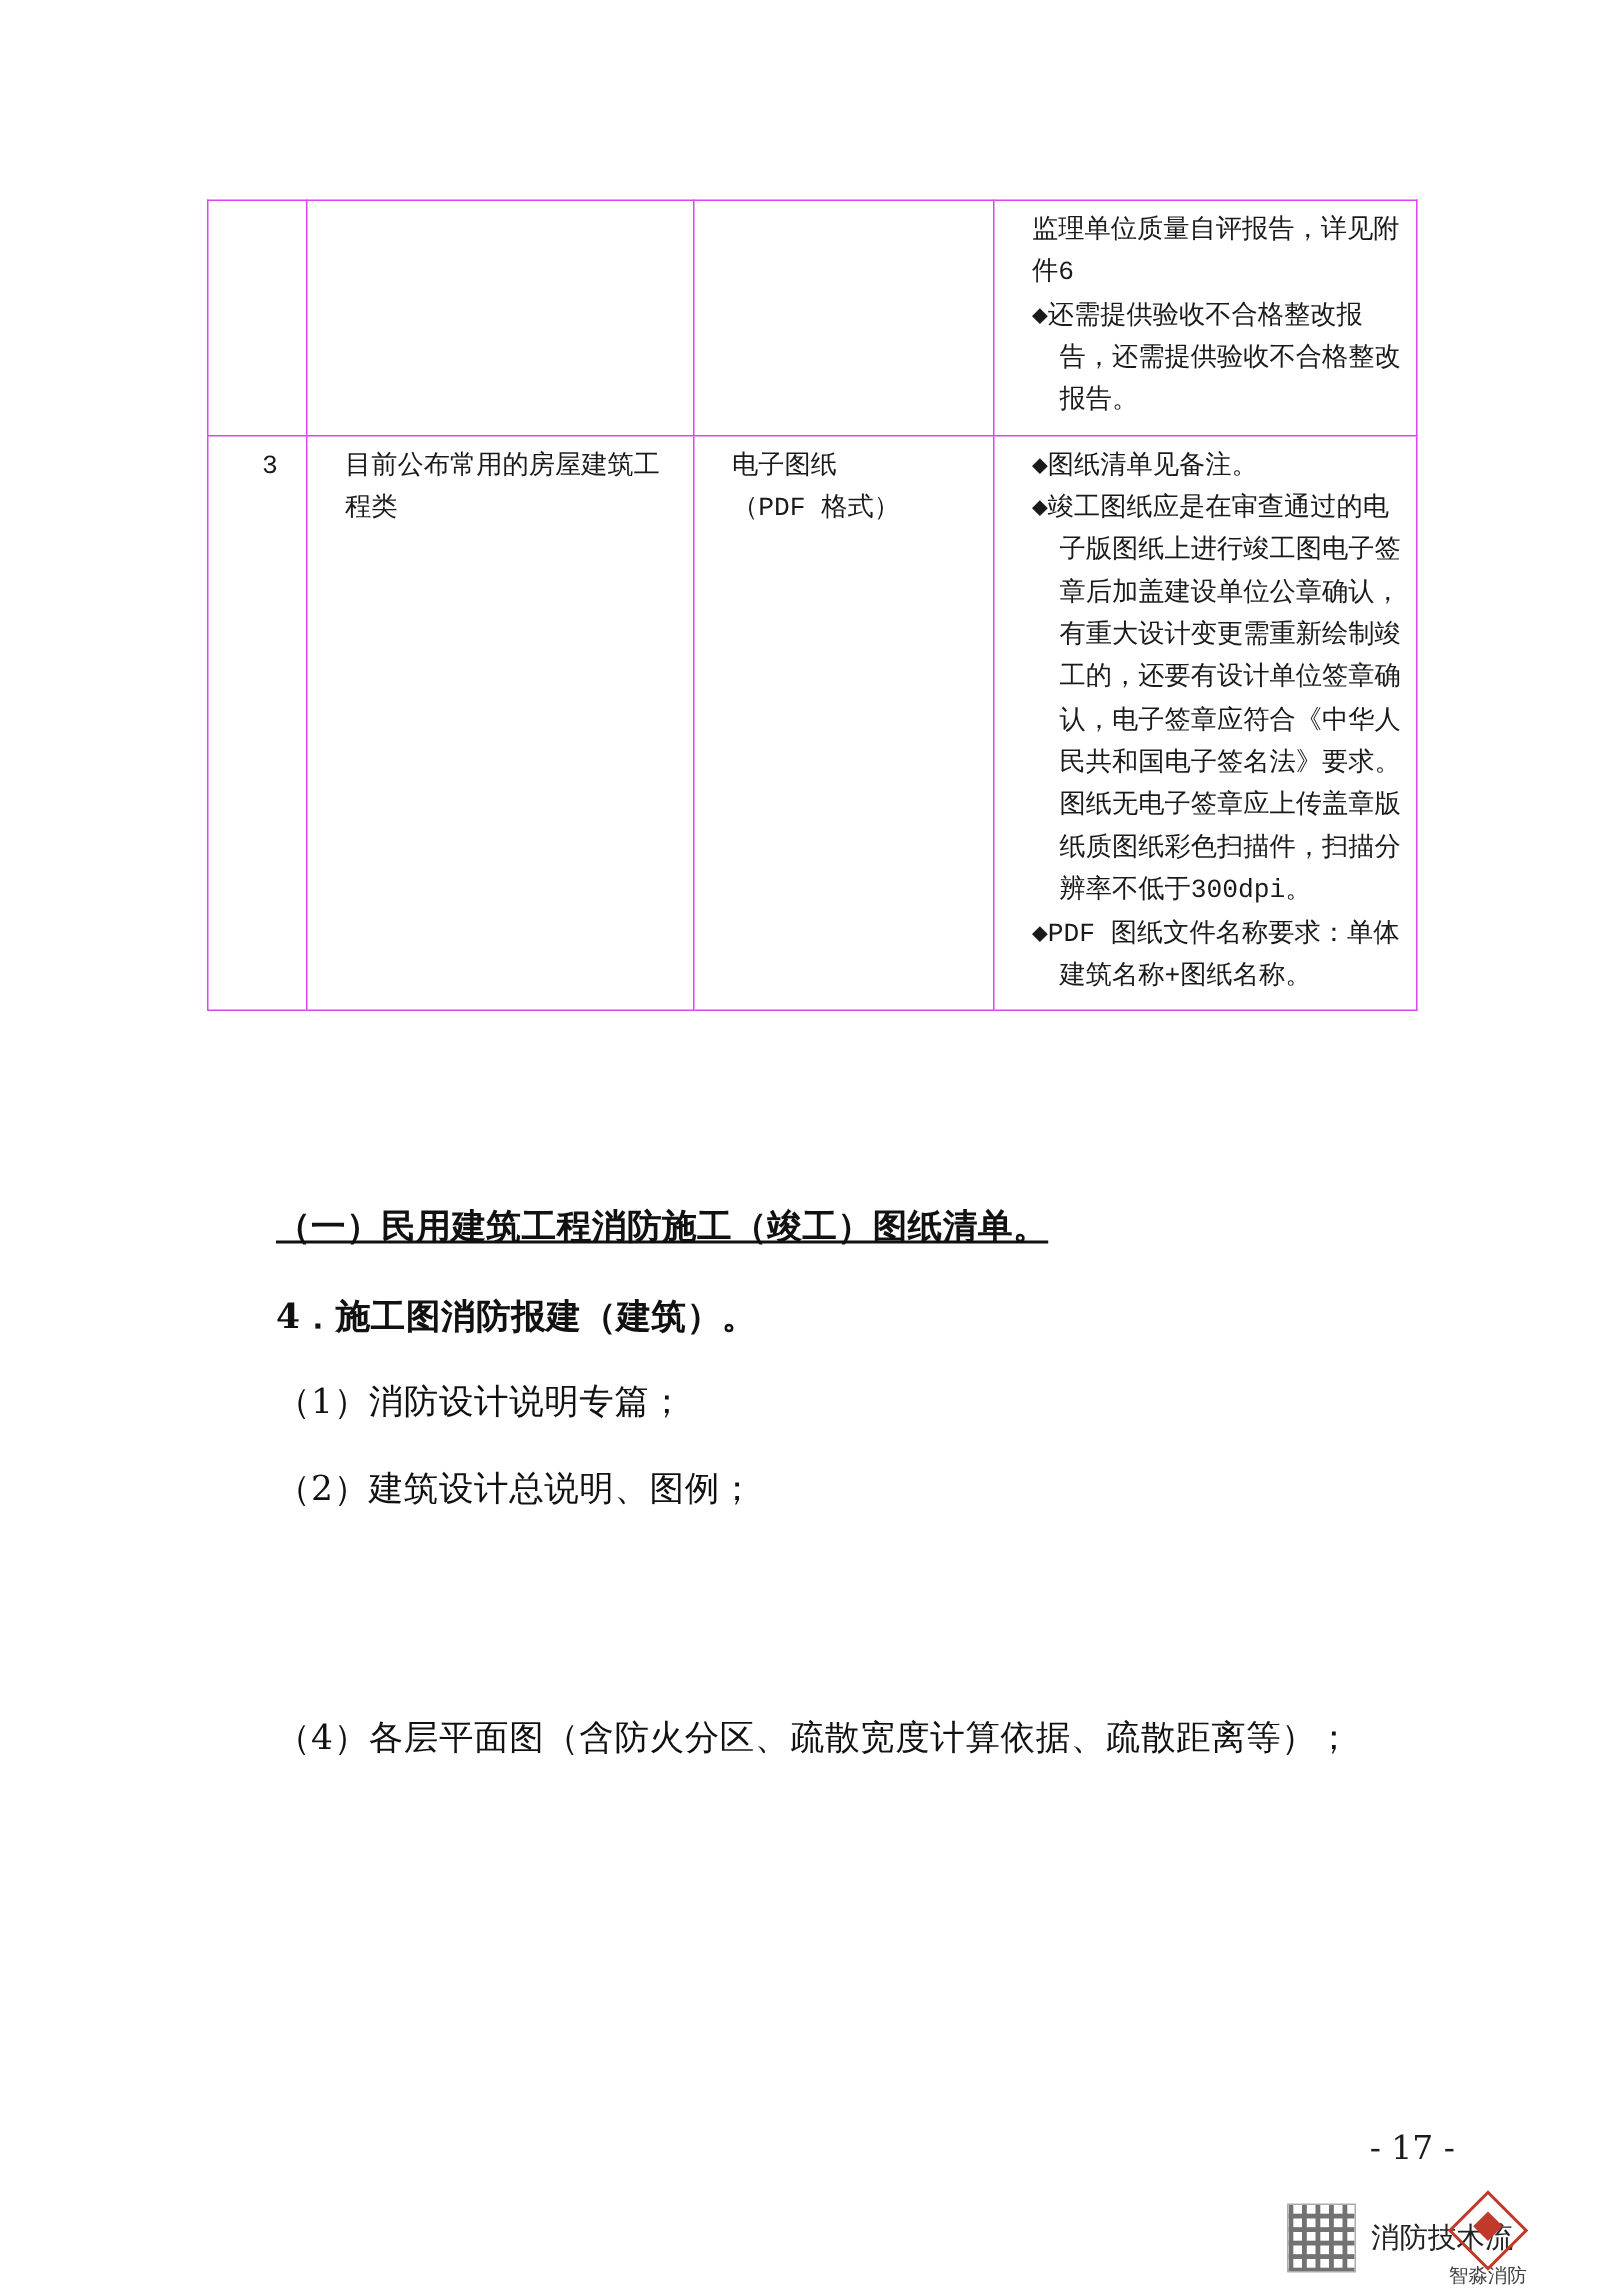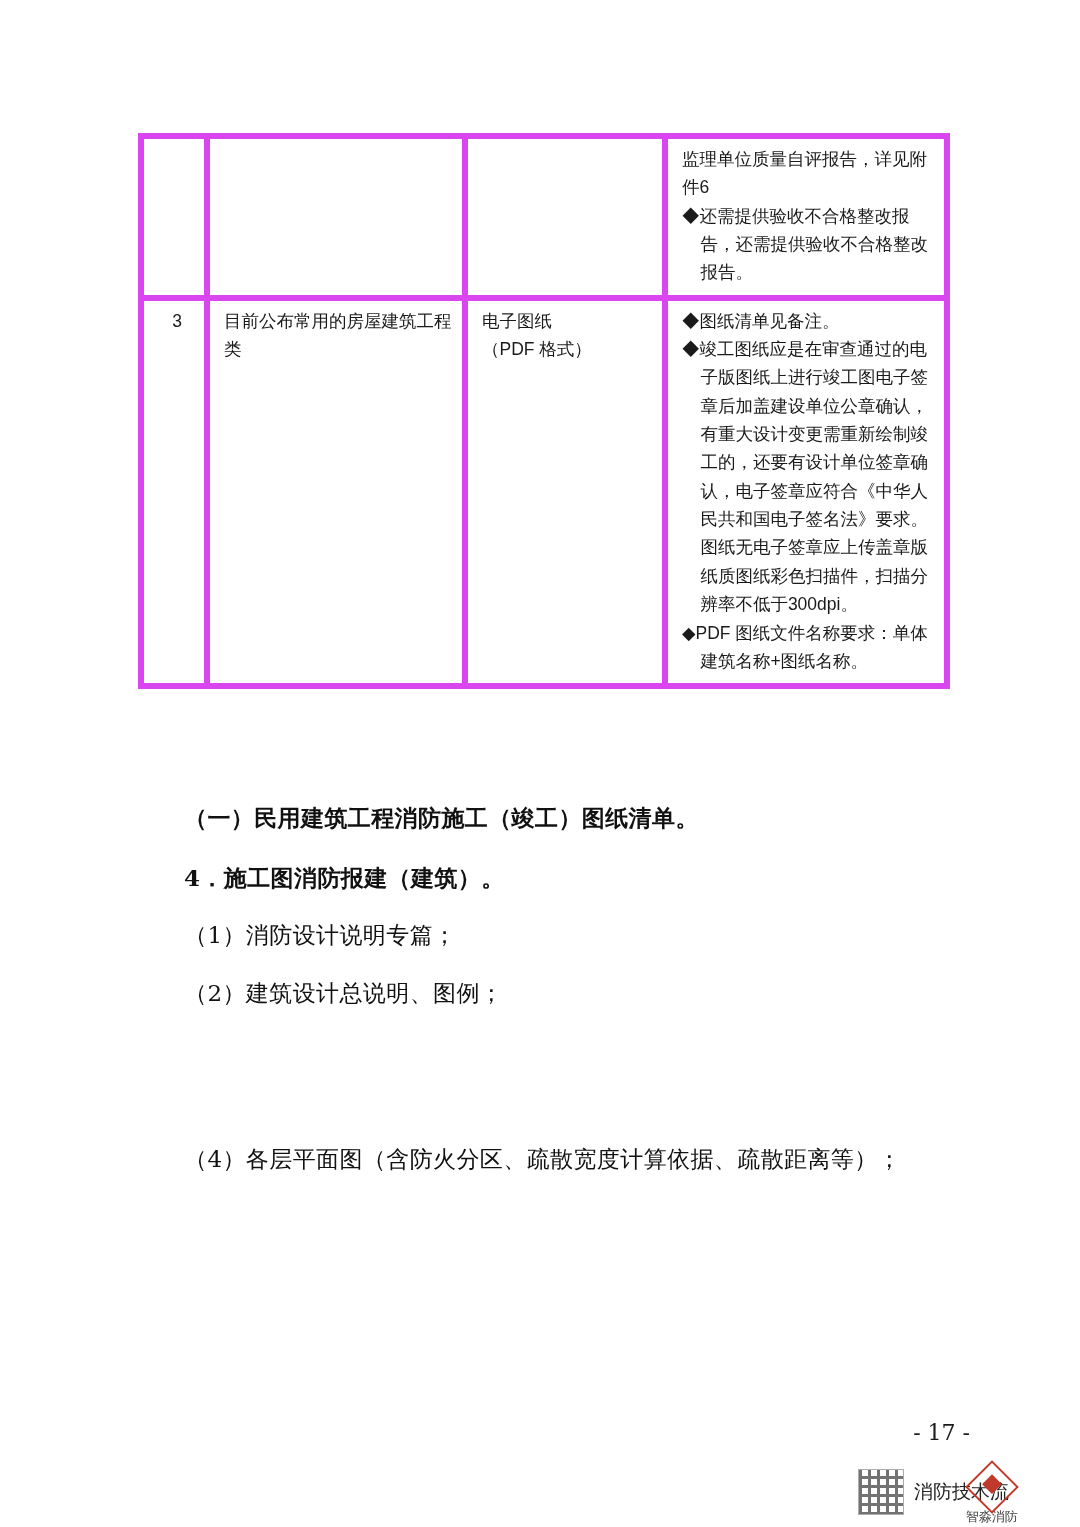--- a/index.html
+++ b/index.html
@@ -24,26 +24,26 @@
   
   .doc-table {
     position: absolute;
     left: 138px;
     top: 133px;
     width: 806px;
     border-collapse: collapse;
     table-layout: fixed;
   }
   .doc-table td {
-    border: 6px solid #d946ef;
+    border: 1px solid #d946ef;
     vertical-align: top;
-    padding: 6px 8px 8px 14px;
+    padding: 6px 8px 8px 25px;
     font-size: 17.5px;
     line-height: 1.62;
-    font-family: Liberation Sans, sans-serif;
+    font-family: Liberation Mono, monospace;
   }
   .col-no { width: 66px; text-align: center; vertical-align: middle; }
   .col-name { width: 258px; }
   .col-type { width: 200px; }
   .col-remark { width: 282px; }
   .cell-p { margin: 0; }
   .bullet-line { margin: 0; text-indent: -1.05em; padding-left: 1.05em; }
 
   
   .para {
@@ -65,21 +65,21 @@
     left: 138px;
     width: 830px;
     text-indent: 2em;
     font-weight: bold;
   }
   .p-item {
     left: 138px;
     width: 830px;
     text-indent: 2em;
   }
-  #p-a { top: 798px; }
+  #p-a { top: 798px; text-decoration: underline; }
   #p-b { top: 858px; }
   #p-c { top: 916px; }
   #p-d { top: 974px; }
   #p-e { top: 1032px; width: 850px; }
   #p-f { top: 1140px; width: 850px; }
   #p-g { top: 1252px; }
   #p-h { top: 1310px; }
 
   
   .page-number {

